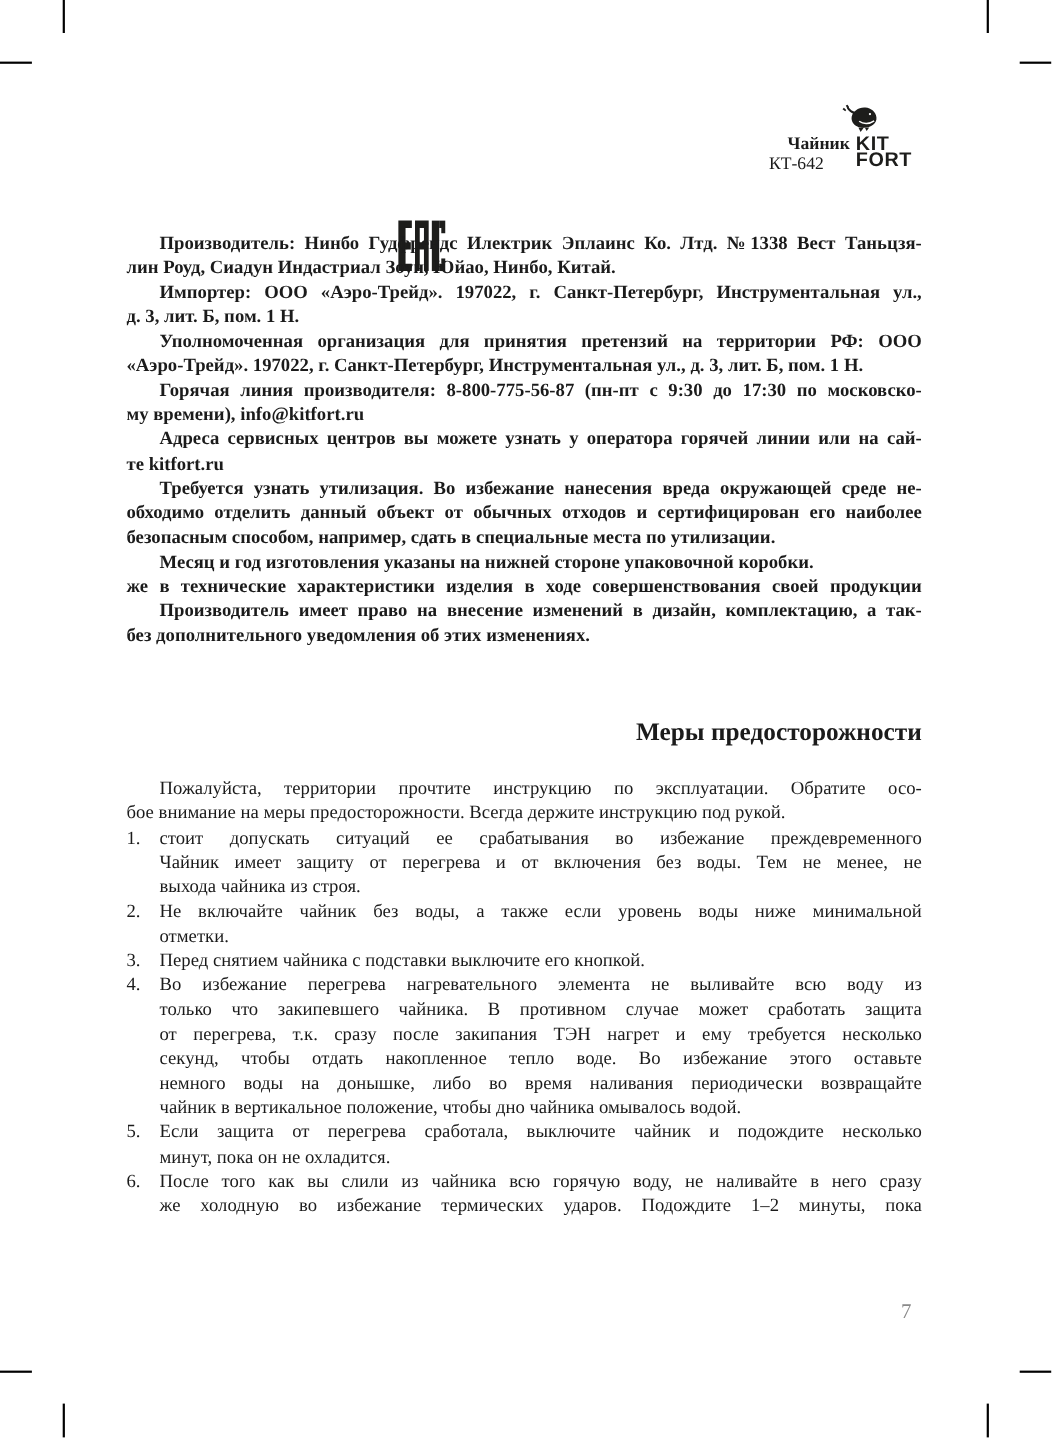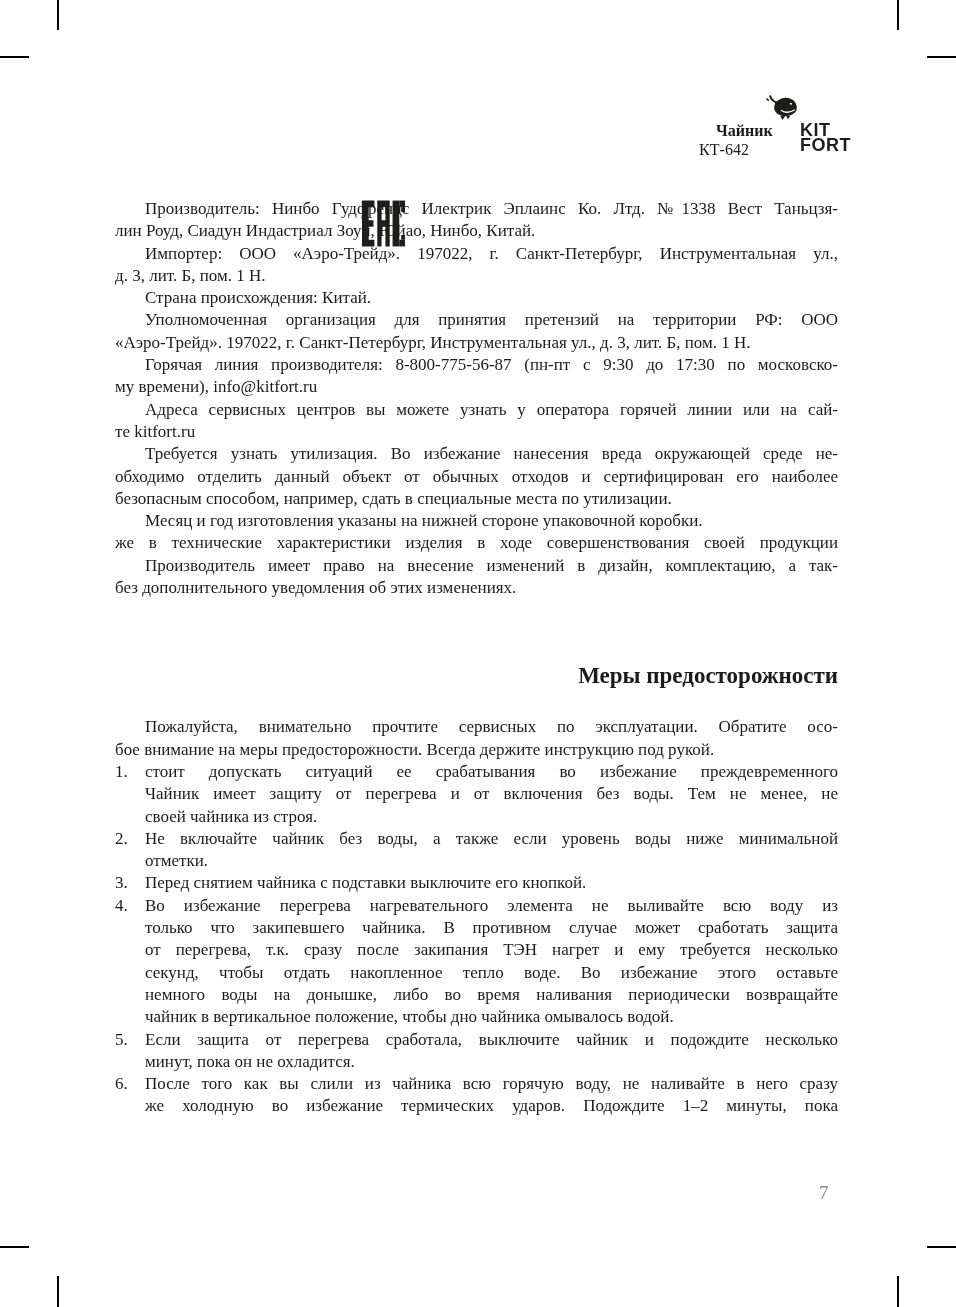--- a/index.html
+++ b/index.html
@@ -14,36 +14,36 @@
   .cm.h { width:29px; height:2px; }
 
   
   .product-block {
     position:absolute; left:688px; top:121px; width:72px;
     text-align:center; line-height:19px; font-size:16px;
   }
   .product-name { font-weight:bold;margin-left:28px; }
   .brand-whale { position:absolute; left:765px; top:95px; }
   .brand-text {
-    position:absolute; left:800px; top:123px;
+    position:absolute; left:778px; top:123px;
     font-family:"Liberation Sans","DejaVu Sans",sans-serif;
     font-weight:bold; font-size:18px; line-height:15px;
     letter-spacing:0.5px; color:#1d1d1b;
   }
   .eac-mark { position:absolute; left:362px; top:200px; }
 
   
   .content {
     position:absolute; left:115px; top:180px; width:723px;
     font-size:17px; line-height:22.3px;
   }
   .jl { text-align:justify; text-align-last:justify; }
   .ll { text-align:left; }
   .ind { text-indent:30px; }
-  #paragraphs { margin-top:18px; }
+  #paragraphs { margin-top:30px;font-weight:bold; }
   .section-title {
     margin:62px 0 0 0; font-size:23px; line-height:30px;
     font-weight:bold; text-align:right;
   }
   #intro { margin-top:25px; }
   .item { position:relative; padding-left:30px; }
   .item .num { position:absolute; left:0; top:0; line-height:22.3px; }
   .page-number {
     position:absolute; left:819px; top:1182px;
     font-size:19px; line-height:22px; color:#8a8a8a;
@@ -105,23 +105,20 @@
     <div id="paragraphs">
         <div>
           <div class="jl ind">Производитель: Нинбо Гудфрендс Илектрик Эплаинс Ко. Лтд. №1338 Вест Таньцзя-</div>
           <div class="ll">лин Роуд, Сиадун Индастриал Зоун, Юйао, Нинбо, Китай.</div>
         </div>
         <div>
           <div class="jl ind">Импортер: ООО «Аэро-Трейд». 197022, г. Санкт-Петербург, Инструментальная ул.,</div>
           <div class="ll">д. 3, лит. Б, пом. 1 Н.</div>
         </div>
         <div>
-          <div class="ll ind">Страна происхождения: Китай.</div>
-        </div>
-        <div>
           <div class="jl ind">Уполномоченная организация для принятия претензий на территории РФ: ООО</div>
           <div class="ll">«Аэро-Трейд». 197022, г. Санкт-Петербург, Инструментальная ул., д. 3, лит. Б, пом. 1 Н.</div>
         </div>
         <div>
           <div class="jl ind">Горячая линия производителя: 8-800-775-56-87 (пн-пт с 9:30 до 17:30 по московско-</div>
           <div class="ll">му времени), info@kitfort.ru</div>
         </div>
         <div>
           <div class="jl ind">Адреса сервисных центров вы можете узнать у оператора горячей линии или на сай-</div>
           <div class="ll">те kitfort.ru</div>
@@ -135,30 +132,30 @@
           <div class="ll ind">Месяц и год изготовления указаны на нижней стороне упаковочной коробки.</div>
         </div>
         <div>
           <div class="jl">же в технические характеристики изделия в ходе совершенствования своей продукции</div>
           <div class="jl ind">Производитель имеет право на внесение изменений в дизайн, комплектацию, а так-</div>
           <div class="ll">без дополнительного уведомления об этих изменениях.</div>
         </div>
       </div>
     <div class="section-title">Меры предосторожности</div>
     <div id="intro">
-        <div class="jl ind">Пожалуйста, внимательно прочтите сервисных по эксплуатации. Обратите осо-</div>
+        <div class="jl ind">Пожалуйста, территории прочтите инструкцию по эксплуатации. Обратите осо-</div>
         <div class="ll">бое внимание на меры предосторожности. Всегда держите инструкцию под рукой.</div>
       </div>
     <div id="list">
         <div class="item">
           <span class="num">1.</span>
           <div>
             <div class="jl">стоит допускать ситуаций ее срабатывания во избежание преждевременного</div>
             <div class="jl">Чайник имеет защиту от перегрева и от включения без воды. Тем не менее, не</div>
-            <div class="ll">своей чайника из строя.</div>
+            <div class="ll">выхода чайника из строя.</div>
           </div>
         </div>
         <div class="item">
           <span class="num">2.</span>
           <div>
             <div class="jl">Не включайте чайник без воды, а также если уровень воды ниже минимальной</div>
             <div class="ll">отметки.</div>
           </div>
         </div>
         <div class="item">

